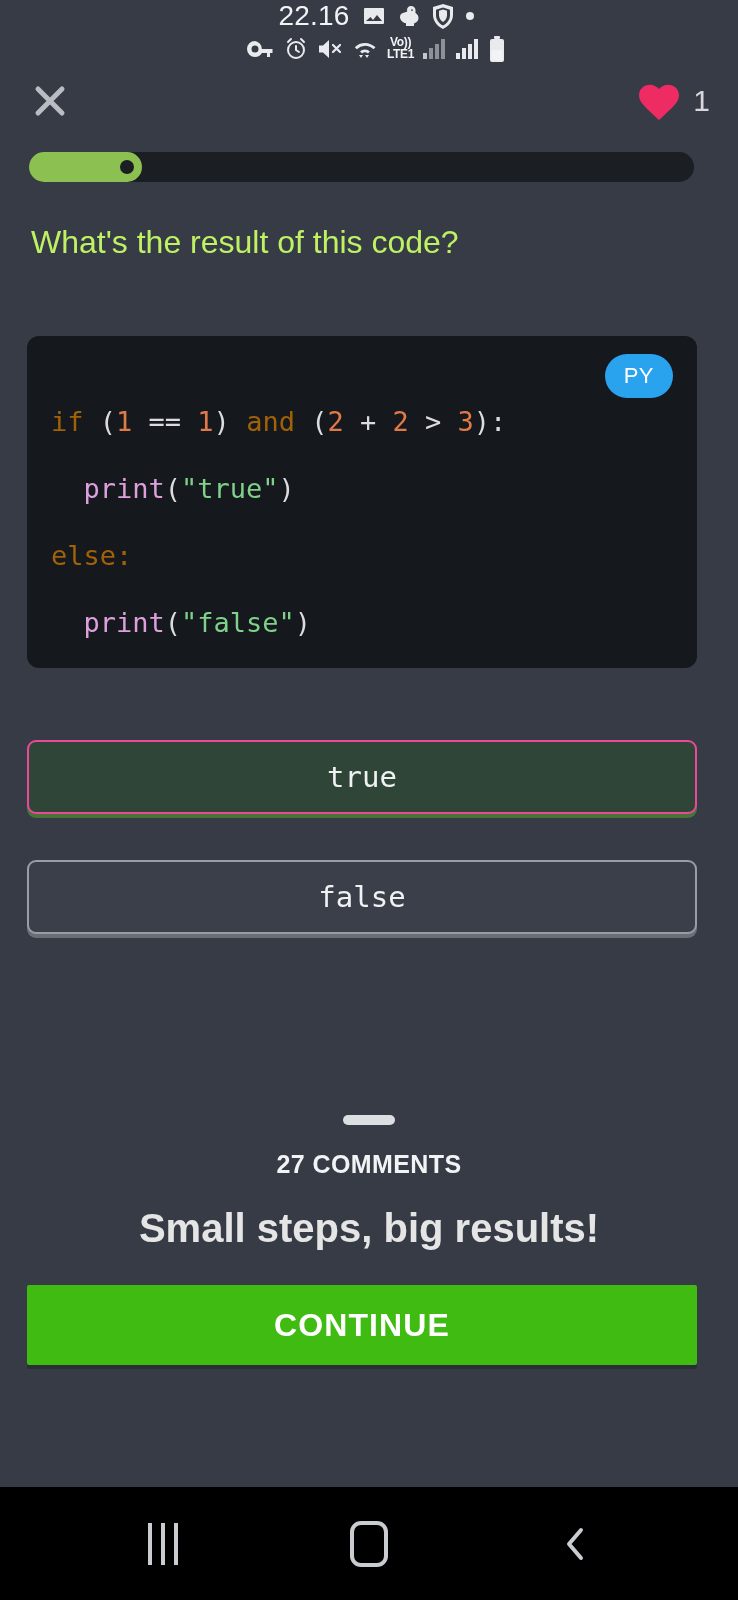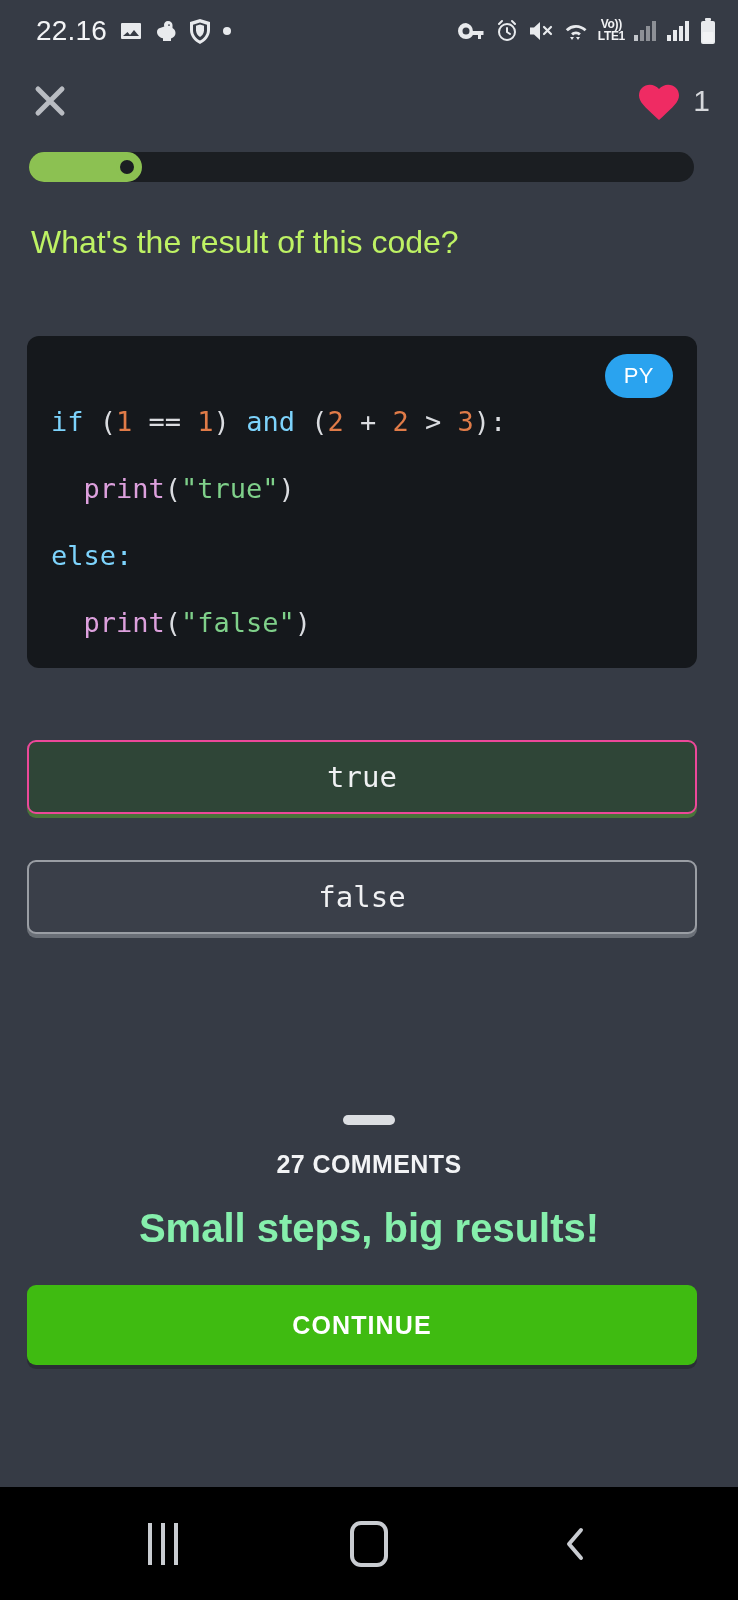--- a/index.html
+++ b/index.html
@@ -22,20 +22,21 @@
   
   .statusbar {
     position: absolute;
     top: 0; left: 0;
     width: 738px; height: 62px;
     display: flex;
     align-items: center;
     justify-content: space-between;
     padding: 0 22px 0 36px;
     color: #f2f3f5;
+    flex-direction: column;
   }
   .sb-left { display:flex; align-items:center; gap:12px; }
   .sb-time { font-size: 28px; letter-spacing: .2px; color:#f3f4f6; }
   .sb-right { display:flex; align-items:center; gap:9px; }
   .sb-icon { display:inline-flex; align-items:center; justify-content:center; }
   .sb-icon svg { display:block; }
   .sb-dot { width:8px; height:8px; border-radius:50%; background:#e8eaed; display:inline-block; }
   .volte {
     display:flex; flex-direction:column; align-items:center;
     line-height:1; font-size:11px; font-weight:bold; color:#f2f3f5;
@@ -114,21 +115,21 @@
     font-size: 22px;
     padding: 9px 19px;
     border-radius: 22px;
     letter-spacing: .5px;
   }
   .code-line {
     line-height: 67px;
     white-space: pre;
     color: #d5d7db;
   }
-  .kw   { color: #7dd3fc; }
+  .kw   { color: #a16207; }
   .num  { color: #e07b48; }
   .fn   { color: #dda0dd; }
   .str  { color: #7fd08a; }
   .pn   { color: #dadce0; }
 
   
   .answers {
     position:absolute;
     top: 740px; left: 27px;
     width: 670px;
@@ -184,32 +185,32 @@
     font-weight: bold;
     color: #f2f3f5;
     letter-spacing: .4px;
   }
   .tagline {
     position:absolute;
     top: 108px; left:0; width: 738px;
     text-align:center;
     font-size: 40px;
     font-weight: bold;
-    color: #86efac;
+    color: #e5e5e5;
   }
   .continue-btn {
     position:absolute;
     top: 187px; left: 27px;
     width: 670px; height: 80px;
     background: #3fbb11;
     border: none;
-    border-radius: 9px;
+    border-radius: 2px;
     color: #ffffff;
     font-family: "Liberation Sans", sans-serif;
-    font-size: 25px;
+    font-size: 32px;
     font-weight: bold;
     letter-spacing: 1.1px;
     cursor:pointer;
     box-shadow: 0 4px 0 rgba(0,0,0,.22);
   }
 
   
   .navbar {
     position:absolute;
     bottom: 0; left: 0;

